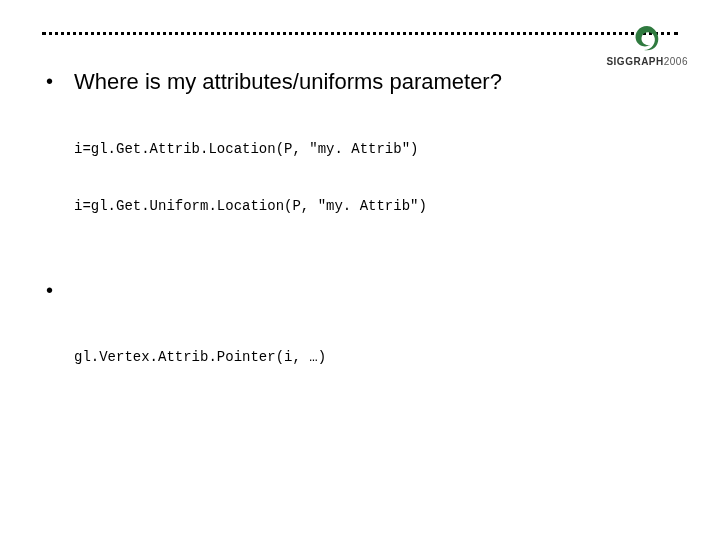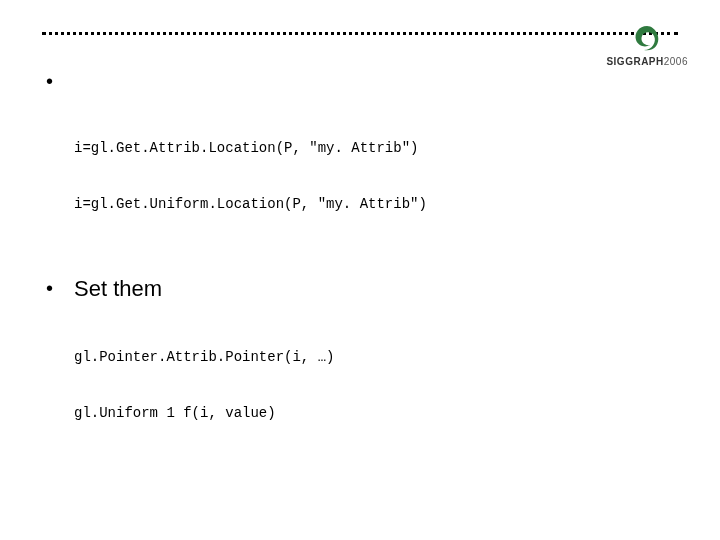--- a/index.html
+++ b/index.html
@@ -94,33 +94,32 @@
   </div>
 
 
   <hr class="divider">
 
   <ul class="bullets">
 
     <li>
       <div class="bullet-row">
         <span class="bullet-dot">•</span>
+        <span class="bullet-text">Where is my attributes/uniforms parameter?</span>
       </div>
       <div class="code-block">
         <span class="code-line">i=gl.Get.Attrib.Location(P, "my. Attrib")</span>
         <span class="code-line">i=gl.Get.Uniform.Location(P, "my. Attrib")</span>
       </div>
     </li>
 
     <li>
       <div class="bullet-row">
         <span class="bullet-dot">•</span>
-        <span class="bullet-text">Set them</span>
       </div>
       <div class="code-block">
-        <span class="code-line">gl.Pointer.Attrib.Pointer(i, …)</span>
-        <span class="code-line">gl.Uniform 1 f(i, value)</span>
+        <span class="code-line">gl.Vertex.Attrib.Pointer(i, …)</span>
       </div>
     </li>
 
   </ul>
 
 </div>
 
 </body></html>

